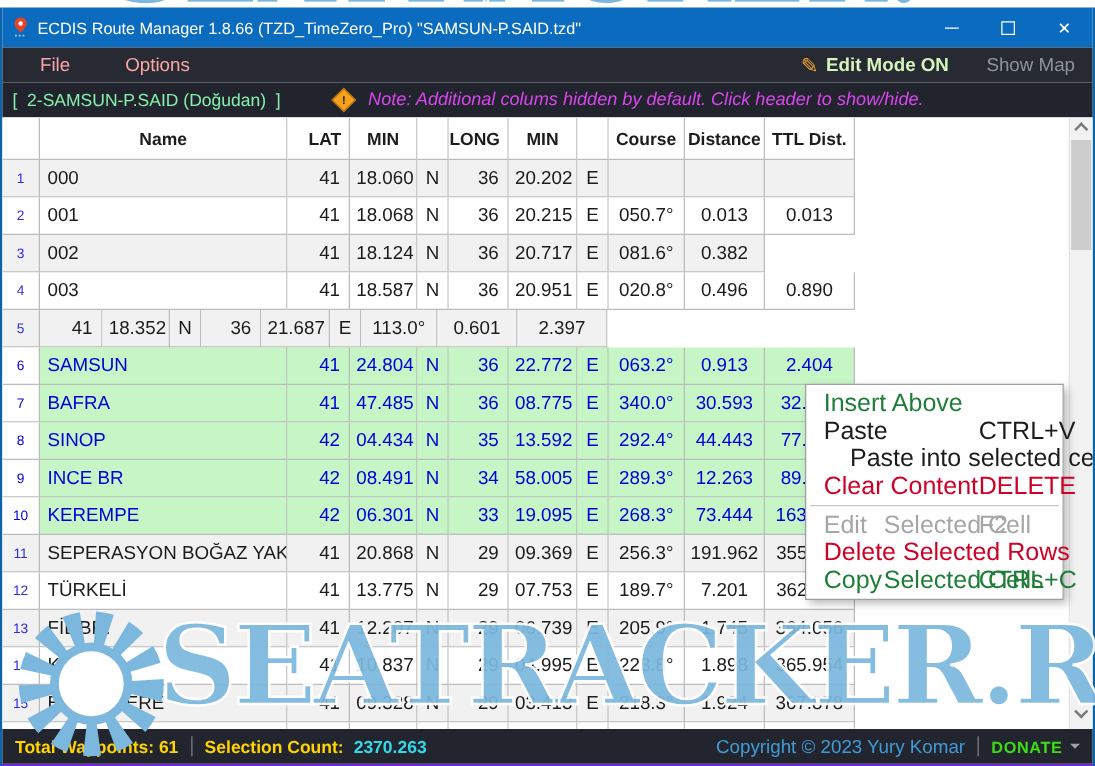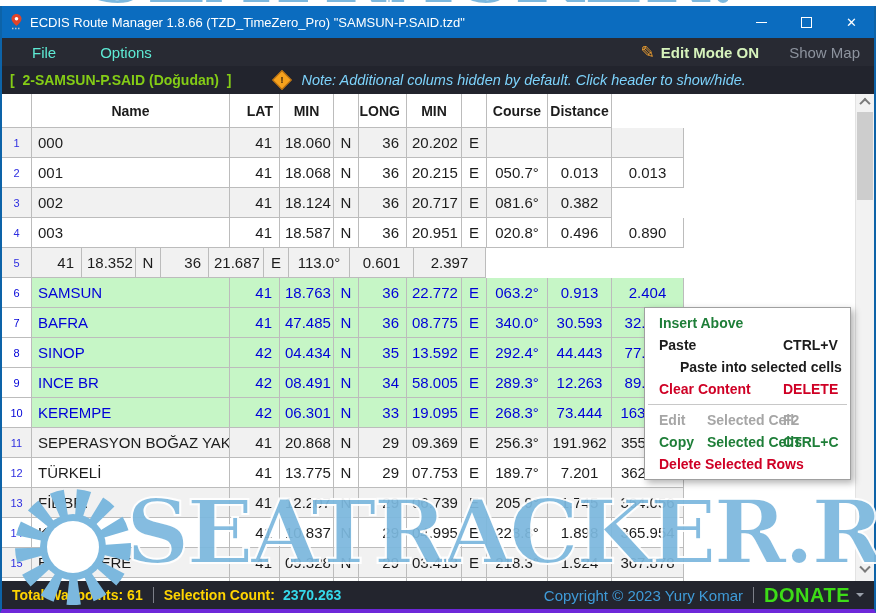--- a/index.html
+++ b/index.html
@@ -6,45 +6,45 @@
   .screen{position:relative;width:876px;height:613px;overflow:hidden;
           font-family:"Liberation Sans",sans-serif;-webkit-font-smoothing:antialiased;}
 
   
   .top-strip{position:absolute;top:0;left:88px;width:640px;height:6px;overflow:hidden;z-index:300;pointer-events:none;}
   .top-strip span{display:block;margin-top:-74px;font-family:"DejaVu Serif",serif;font-weight:bold;
                   font-size:82px;letter-spacing:-2px;color:#7cb8de;-webkit-text-stroke:2px #fff;white-space:nowrap;}
 
   
   .window{position:absolute;top:6px;left:0;width:876px;height:607px;box-sizing:border-box;
-          border-left:2px solid #0d63a8;border-right:2px solid #0d63a8;border-bottom:4px solid #6d28d9;
+          border-left:2px solid #0d63a8;border-right:2px solid #0d63a8;border-bottom:2px solid #6d28d9;
           display:flex;flex-direction:column;background:#fff;}
 
   .titlebar{height:32px;background:#0b6cbf;display:flex;align-items:center;padding-left:8px;flex:none;}
   .app-icon{display:flex;align-items:center;margin-right:7px;}
   .title{color:#fff;font-size:13px;white-space:nowrap;}
   .win-controls{margin-left:auto;display:flex;height:100%;}
   .wbtn{width:45px;height:100%;display:flex;align-items:center;justify-content:center;color:#fff;cursor:default;}
   .glyph-min{display:block;width:11px;border-top:1px solid #fff;}
   .glyph-max{display:block;width:9px;height:9px;border:1px solid #fff;}
   .glyph-close{font-size:13px;line-height:1;}
 
   .menubar{height:28px;background:#282a33;display:flex;align-items:center;padding-left:30px;flex:none;}
-  .menu-item{color:#5eead4;font-size:15px;margin-right:44px;}
+  .menu-item{color:#fca5a5;font-size:15px;margin-right:44px;}
   .menubar-right{margin-left:auto;display:flex;align-items:center;padding-right:14px;}
   .pencil{color:#f0a030;font-size:17px;margin-right:6px;line-height:1;}
   .edit-mode{color:#d6f3bc;font-weight:bold;font-size:15px;}
   .show-map{color:#8d939e;font-size:15px;margin-left:30px;}
 
   .notebar{height:28px;background:#22242d;display:flex;align-items:center;padding-left:8px;flex:none;}
-  .route-label{color:#84cc16;font-weight:bold;font-size:14px;white-space:pre;}
+  .route-label{color:#86efac;font-weight:normal;font-size:14px;white-space:pre;}
   .diamond{width:12px;height:12px;background:#f6a21d;border:1px solid #b86e10;transform:rotate(45deg);
            margin-left:44px;margin-right:12px;display:flex;align-items:center;justify-content:center;flex:none;}
   .diamond i{transform:rotate(-45deg);font-style:normal;font-weight:bold;font-size:9px;color:#27180a;line-height:1;}
-  .note-text{color:#7dd3fc;font-style:italic;font-size:14.5px;white-space:nowrap;}
+  .note-text{color:#d946ef;font-style:italic;font-size:14.5px;white-space:nowrap;}
 
   .table-region{flex:1;position:relative;background:#fff;overflow:hidden;}
   .grid{position:absolute;left:0;top:0;right:18px;bottom:0;overflow:hidden;background:#fff;}
   .row{display:flex;height:30px;}
   .cell{box-sizing:border-box;border-right:1px solid #bcbcbc;border-bottom:1px solid #bcbcbc;
         display:flex;align-items:center;font-size:15px;color:#1c1c1c;background:#fff;
         overflow:hidden;white-space:nowrap;flex:none;}
   .c0{width:30px}.c1{width:198px}.c2{width:50px}.c3{width:54px}.c4{width:25px}.c5{width:48px}
   .c6{width:55px}.c7{width:25px}.c8{width:61px}.c9{width:64px}.c10{width:72px}
   .cfill{flex:1 1 auto;border-right:none;border-bottom:none;background:#fff;}
@@ -67,37 +67,37 @@
   .sb-thumb{position:absolute;top:18px;left:1px;width:16px;height:88px;background:#cdcdcd;}
   .sb-arrow{position:absolute;left:0;width:18px;height:16px;display:flex;align-items:center;justify-content:center;}
   .sb-arrow.up{top:0;}
   .sb-arrow.down{bottom:3px;}
   .chev{display:block;width:6px;height:6px;border-left:2px solid #7a7a7a;border-top:2px solid #7a7a7a;}
   .chev.up{transform:rotate(45deg) translate(1px,1px);}
   .chev.down{transform:rotate(225deg) translate(2px,2px);}
 
   .context-menu{position:absolute;left:642px;top:213px;width:205px;background:#fff;
                 border:1px solid #a0a0a0;box-shadow:3px 3px 7px rgba(0,0,0,.3);padding:4px 0;z-index:150;}
-  .menu-row{position:relative;height:22px;line-height:22px;font-size:14px;padding-left:14px;white-space:nowrap;font-weight:bold;}
+  .menu-row{position:relative;height:22px;line-height:22px;font-size:20px;padding-left:14px;white-space:nowrap;}
   .menu-row.indent{padding-left:35px;}
   .menu-row.green{color:#1e7e38;}
   .menu-row.red{color:#cf0025;}
   .menu-row.gray{color:#a6a6a6;}
   .menu-row.black{color:#1c1c1c;}
   .mi-sub{position:absolute;left:62px;}
   .mi-short{position:absolute;left:138px;}
   .menu-sep{height:1px;background:#c8c8c8;margin:4px 3px;}
 
   .statusbar{height:28px;background:#23252e;display:flex;align-items:center;padding:0 10px;flex:none;}
   .sb-yellow{color:#ffd400;font-weight:bold;font-size:14px;white-space:nowrap;}
   .sb-cyan{color:#35d8ea;font-weight:bold;font-size:14px;margin-left:8px;}
   .sb-sep{width:1px;height:16px;background:#7c7f89;margin:0 10px;flex:none;}
   .status-right{margin-left:auto;display:flex;align-items:center;}
   .copyright{color:#3f9bd8;font-size:15px;white-space:nowrap;}
-  .donate{color:#3ddc17;font-weight:bold;font-size:20px;letter-spacing:.5px;}
+  .donate{color:#3ddc17;font-weight:bold;font-size:13px;letter-spacing:.5px;}
   .caret{width:0;height:0;border-left:4px solid transparent;border-right:4px solid transparent;
          border-top:4px solid #9aa0aa;margin-left:6px;}
 
   .watermark{position:absolute;left:0;top:486px;width:876px;height:127px;overflow:hidden;
              pointer-events:none;z-index:200;}
   .wm-sun{position:absolute;left:12px;top:0;}
   .wm-text{position:absolute;left:126px;top:2px;font-family:"DejaVu Serif",serif;font-weight:bold;
            font-size:88px;line-height:1;letter-spacing:-3px;color:#7cb8de;-webkit-text-stroke:2px #fff;
            opacity:.93;white-space:nowrap;}
 </style>
@@ -158,20 +158,21 @@
             <div class="cell c0"></div>
             <div class="cell c1">Name</div>
             <div class="cell c2">LAT</div>
             <div class="cell c3">MIN</div>
             <div class="cell c4"></div>
             <div class="cell c5">LONG</div>
             <div class="cell c6">MIN</div>
             <div class="cell c7"></div>
             <div class="cell c8">Course</div>
             <div class="cell c9">Distance</div>
+            <div class="cell c10">TTL Dist.</div>
             <div class="cell cfill"></div>
           </div>
         <div id="tbody">
             <div class="row odd">
               <div class="cell c0 k-num">1</div>
               <div class="cell c1 k-name">000</div>
               <div class="cell c2 k-lat">41</div>
               <div class="cell c3 k-lat_min">18.060</div>
               <div class="cell c4 k-ns">N</div>
               <div class="cell c5 k-long">36</div>
@@ -233,21 +234,21 @@
               <div class="cell c7 k-ew">E</div>
               <div class="cell c8 k-course">113.0°</div>
               <div class="cell c9 k-distance">0.601</div>
               <div class="cell c10 k-ttl">2.397</div>
               <div class="cell cfill"></div>
             </div>
             <div class="row sel">
               <div class="cell c0 k-num">6</div>
               <div class="cell c1 k-name">SAMSUN</div>
               <div class="cell c2 k-lat">41</div>
-              <div class="cell c3 k-lat_min">18.763</div>
+              <div class="cell c3 k-lat_min">24.804</div>
               <div class="cell c4 k-ns">N</div>
               <div class="cell c5 k-long">36</div>
               <div class="cell c6 k-long_min">22.772</div>
               <div class="cell c7 k-ew">E</div>
               <div class="cell c8 k-course">063.2°</div>
               <div class="cell c9 k-distance">0.913</div>
               <div class="cell c10 k-ttl">2.404</div>
               <div class="cell cfill"></div>
             </div>
             <div class="row sel">
@@ -403,22 +404,22 @@
           </div>
       </div>
 
       <div class="context-menu" id="ctxmenu">
           <div class="menu-row green"><span>Insert Above</span></div>
           <div class="menu-row black"><span>Paste</span><span class="mi-short">CTRL+V</span></div>
           <div class="menu-row black indent"><span>Paste into selected cells</span></div>
           <div class="menu-row red"><span>Clear Content</span><span class="mi-short">DELETE</span></div>
           <div class="menu-sep"></div>
           <div class="menu-row gray"><span>Edit</span><span class="mi-sub">Selected Cell</span><span class="mi-short">F2</span></div>
+          <div class="menu-row red"><span>Delete Selected Rows</span></div>
           <div class="menu-row green"><span>Copy</span><span class="mi-sub">Selected Cells</span><span class="mi-short">CTRL+C</span></div>
-          <div class="menu-row red"><span>Delete Selected Rows</span></div>
         </div>
     </div>
 
     <div class="statusbar">
       <span class="sb-yellow">
         <span>Total Waypoints:</span>
         <span>61</span>
       </span>
       <span class="sb-sep"></span>
       <span class="sb-yellow">Selection Count:</span>

